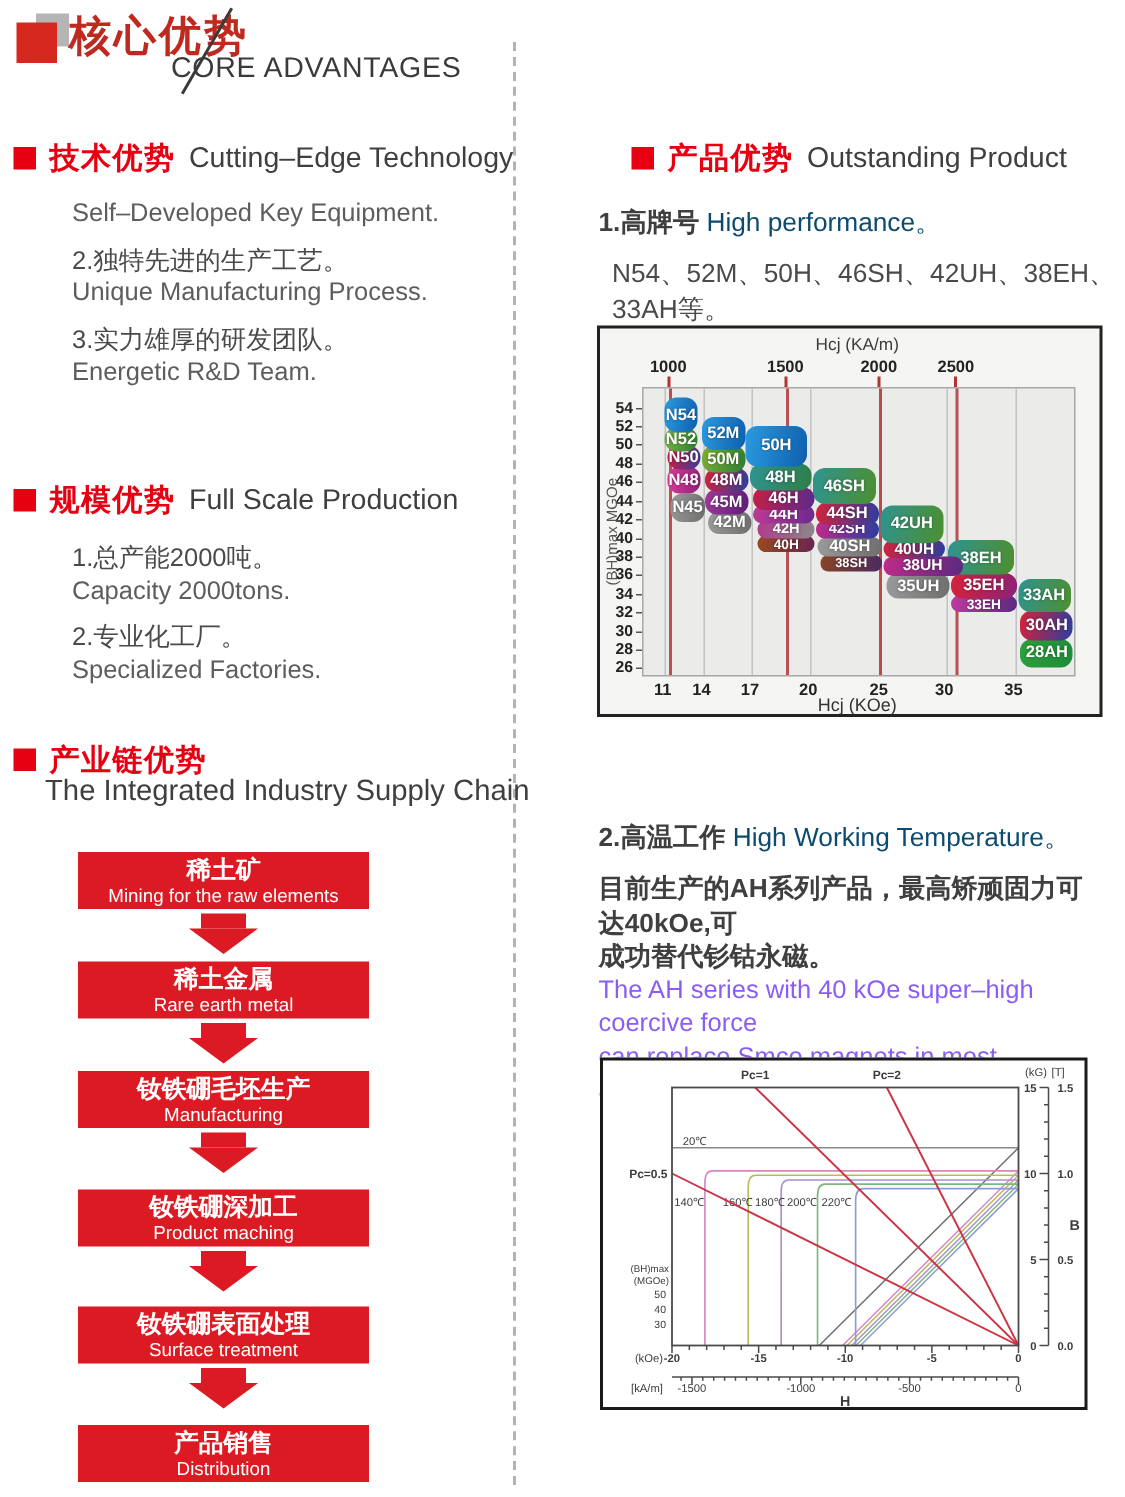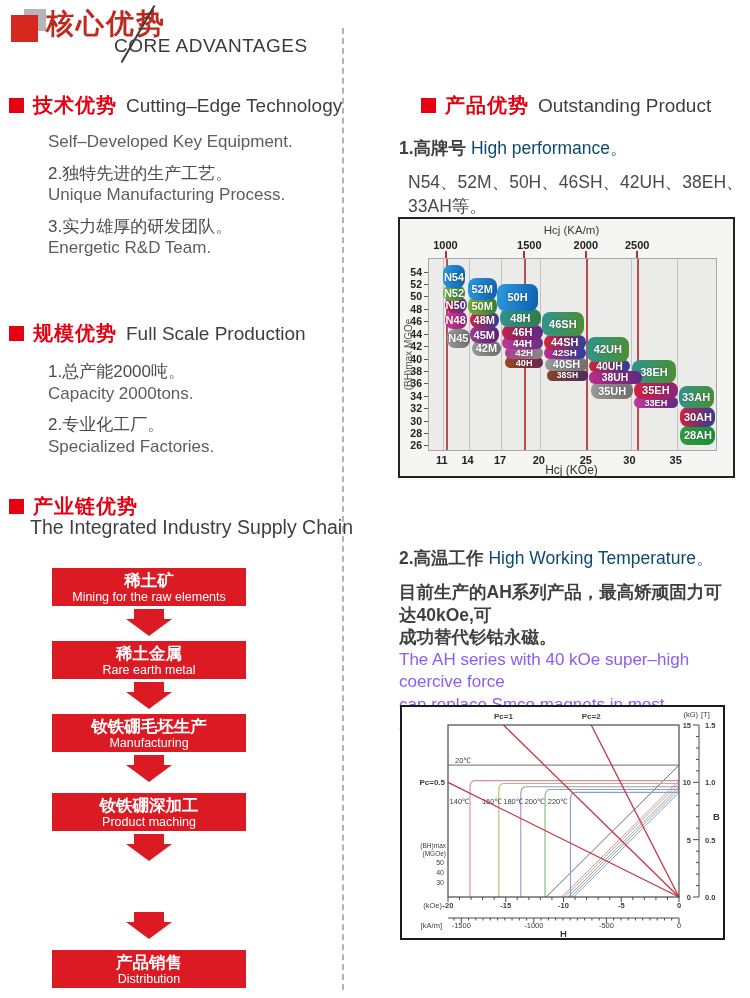--- a/index.html
+++ b/index.html
@@ -128,20 +128,24 @@
         <div class="ftri"></div>
       </div>
     <div class="fbox" style="top:225px;">
       <div class="fcn">钕铁硼深加工</div>
       <div class="fen">Product maching</div>
     </div>
     <div class="farrow" style="top:266px;">
         <div class="fstem"></div>
         <div class="ftri"></div>
       </div>
+    <div class="fbox" style="top:303px;">
+      <div class="fcn">钕铁硼表面处理</div>
+      <div class="fen">Surface treatment</div>
+    </div>
     <div class="farrow" style="top:344px;">
         <div class="fstem"></div>
         <div class="ftri"></div>
       </div>
     <div class="fbox" style="top:382px;">
       <div class="fcn">产品销售</div>
       <div class="fen">Distribution</div>
     </div>
   </div>
 
@@ -196,21 +200,21 @@
         <div class="gblock" style="left: 162.2px; top: 123.4px; width: 42px; height: 16.7px; background: linear-gradient(100deg, rgb(155, 155, 155), rgb(110, 110, 110)); border-radius: 8px; font-size: 11px; z-index: 76;">35UH</div>
         <div class="gblock" style="left: 203.3px; top: 101.1px; width: 43.4px; height: 22.9px; background: linear-gradient(100deg, rgb(47, 148, 144), rgb(77, 143, 47)); border-radius: 8px; font-size: 11px; z-index: 75;">38EH</div>
         <div class="gblock" style="left: 205.2px; top: 122.8px; width: 43.4px; height: 17.4px; background: linear-gradient(100deg, rgb(214, 34, 58), rgb(140, 34, 119)); border-radius: 8px; font-size: 11px; z-index: 74;">35EH</div>
         <div class="gblock" style="left: 205.2px; top: 138.3px; width: 43.4px; height: 11.2px; background: linear-gradient(100deg, rgb(192, 58, 160), rgb(90, 42, 128)); border-radius: 5.58117px; font-size: 9.16234px; z-index: 73;">33EH</div>
         <div class="gblock" style="left: 249.5px; top: 126.5px; width: 35.1px; height: 22.9px; background: linear-gradient(100deg, rgb(47, 148, 144), rgb(77, 143, 47)); border-radius: 8px; font-size: 11px; z-index: 72;">33AH</div>
         <div class="gblock" style="left: 251.4px; top: 148.2px; width: 35.1px; height: 19.8px; background: linear-gradient(100deg, rgb(214, 34, 58), rgb(43, 62, 159)); border-radius: 8px; font-size: 11px; z-index: 71;">30AH</div>
         <div class="gblock" style="left: 251.4px; top: 166.8px; width: 35.1px; height: 19.2px; background: linear-gradient(100deg, rgb(44, 160, 60), rgb(30, 140, 58)); border-radius: 8px; font-size: 11px; z-index: 70;">28AH</div>
       </div>
       <div class="ticklab" style="left: 27.507px; top: 20px; width: 36px; text-align: center;">1000</div>
       <div style="position: absolute; left: 44.507px; top: 32px; width: 2px; height: 7px; background: rgb(176, 52, 52);"></div>
-      <div class="ticklab" style="left: 105.571px; top: 20px; width: 36px; text-align: right;">1500</div>
+      <div class="ticklab" style="left: 105.571px; top: 20px; width: 36px; text-align: center;">1500</div>
       <div style="position: absolute; left: 122.571px; top: 32px; width: 2px; height: 7px; background: rgb(176, 52, 52);"></div>
       <div class="ticklab" style="left: 167.85px; top: 20px; width: 36px; text-align: center;">2000</div>
       <div style="position: absolute; left: 184.85px; top: 32px; width: 2px; height: 7px; background: rgb(176, 52, 52);"></div>
       <div class="ticklab" style="left: 219.223px; top: 20px; width: 36px; text-align: center;">2500</div>
       <div style="position: absolute; left: 236.223px; top: 32px; width: 2px; height: 7px; background: rgb(176, 52, 52);"></div>
       <div class="ticklab" style="left: 0px; top: 220.3px; width: 22px; text-align: right; font-size: 10.5px;">26</div>
       <div style="position: absolute; left: 24px; top: 226.3px; width: 4px; height: 1px; background: rgb(85, 85, 85);"></div>
       <div class="ticklab" style="left: 0px; top: 207.9px; width: 22px; text-align: right; font-size: 10.5px;">28</div>
       <div style="position: absolute; left: 24px; top: 213.9px; width: 4px; height: 1px; background: rgb(85, 85, 85);"></div>
       <div class="ticklab" style="left: 0px; top: 195.5px; width: 22px; text-align: right; font-size: 10.5px;">30</div>

